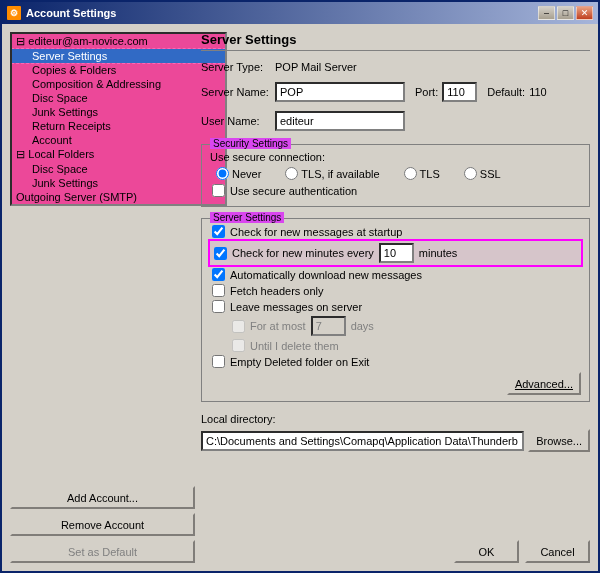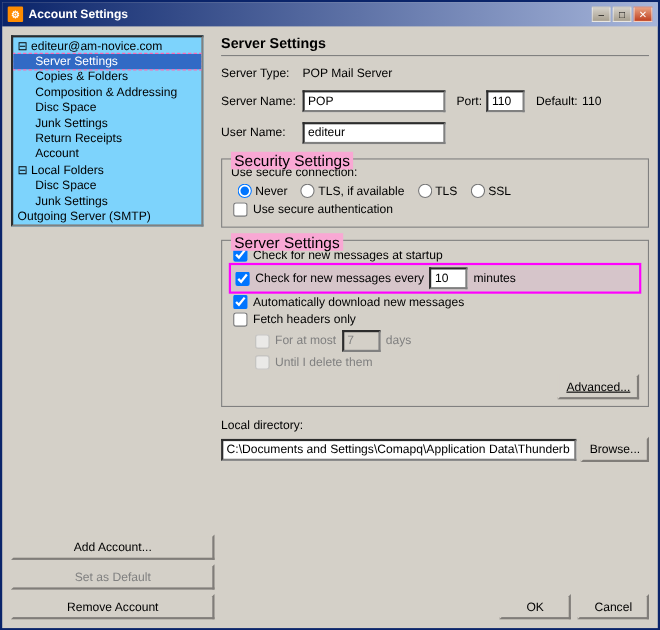--- a/index.html
+++ b/index.html
@@ -45,23 +45,23 @@
       background: linear-gradient(to bottom, #d4d0c8, #a8a090);
       color: #000;
       font-size: 9px;
       cursor: pointer;
       display: flex; align-items: center; justify-content: center;
     }
     .tb-btn.close { background: linear-gradient(to bottom, #e8a080, #c04020); color: white; }
 
     
     .left-pane {
-      width: 175px;
+      width: 217px;
       border: 2px inset #808080;
-      background: #7dd3fc;
+      background: #ec4899;
       overflow-y: auto;
       flex-shrink: 0;
     }
 
     .tree-item {
       padding: 1px 2px 1px 14px;
       cursor: pointer;
       white-space: nowrap;
       color: #000;
     }
@@ -109,26 +109,26 @@
     .group-box {
       border: 1px solid #808080;
       padding: 6px 8px 6px 8px;
       position: relative;
       margin-bottom: 5px;
     }
     .group-box-title {
       position: absolute;
       top: -7px;
       left: 8px;
-      background: #f9a8d4;
+      background: #d946ef;
       padding: 0 3px;
-      font-size: 14px;
-    }
-
-    .radio-group { display: flex; align-items: center; gap: 12px; margin: 3px 0; }
+      font-size: 10px;
+    }
+
+    .radio-group { display: flex; align-items: center; gap: 24px; margin: 3px 0; }
     .radio-row { display: flex; align-items: center; gap: 3px; }
     input[type="radio"] { margin: 0; }
     input[type="checkbox"] { margin: 0; }
 
     .checkbox-row {
       display: flex;
       align-items: center;
       gap: 5px;
       margin-bottom: 3px;
       padding-left: 2px;
@@ -313,68 +313,76 @@
       <div class="group-box">
         <span class="group-box-title">Server Settings</span>
 
         <div class="checkbox-row">
           <input type="checkbox" checked="" style="">
           <span>Check for new messages at startup</span>
         </div>
 
         <div class="checkbox-row highlighted" style="outline:2px solid #ff00ff; display:flex; align-items:center; gap:5px; margin-bottom:3px; padding:2px 4px;">
           <input type="checkbox" checked="" style="">
-          <span>Check for new messages every</span>
+          <span>Check for new minutes every</span>
           <input type="text" class="minutes-input" value="10" style="">
           <span>minutes</span>
         </div>
 
         <div class="checkbox-row">
           <input type="checkbox" checked="" style="">
           <span>Automatically download new messages</span>
         </div>
 
         <div class="checkbox-row">
           <input type="checkbox" style="">
           <span>Fetch headers only</span>
         </div>
 
+        <div class="checkbox-row">
+          <input type="checkbox" style="">
+          <span>Leave messages on server</span>
+        </div>
 
         <div class="checkbox-row indented disabled-row">
           <input type="checkbox" disabled="" style="">
           <span>For at most</span>
           <input type="text" class="minutes-input" disabled="" value="7" style="">
           <span>days</span>
         </div>
 
         <div class="checkbox-row indented disabled-row">
           <input type="checkbox" disabled="" style="">
           <span>Until I delete them</span>
         </div>
 
+        <div class="checkbox-row">
+          <input type="checkbox" style="">
+          <span>Empty Deleted folder on Exit</span>
+        </div>
 
         <div class="adv-btn-row">
           <button class="win-button small">Advanced...</button>
         </div>
       </div>
 
       <div>
         <div class="local-dir-label">Local directory:</div>
         <div class="local-dir-row">
           <input type="text" class="local-dir-input" style="flex: 1 1 0%;" value="C:\Documents and Settings\Comapq\Application Data\Thunderb">
           <button class="win-button small">Browse...</button>
         </div>
       </div>
     </div>
   </div>
 
   <div class="footer">
     <div class="footer-left">
       <button class="win-button">Add Account...</button>
+      <button class="win-button">Remove Account</button>
       <button class="win-button" disabled="" style="color:#808080;">Set as Default</button>
-      <button class="win-button">Remove Account</button>
     </div>
     <div class="footer-right">
       <button class="win-button" style="min-width:65px;">OK</button>
       <button class="win-button" style="min-width:65px;">Cancel</button>
     </div>
   </div>
 </div>
 
 </body></html>

